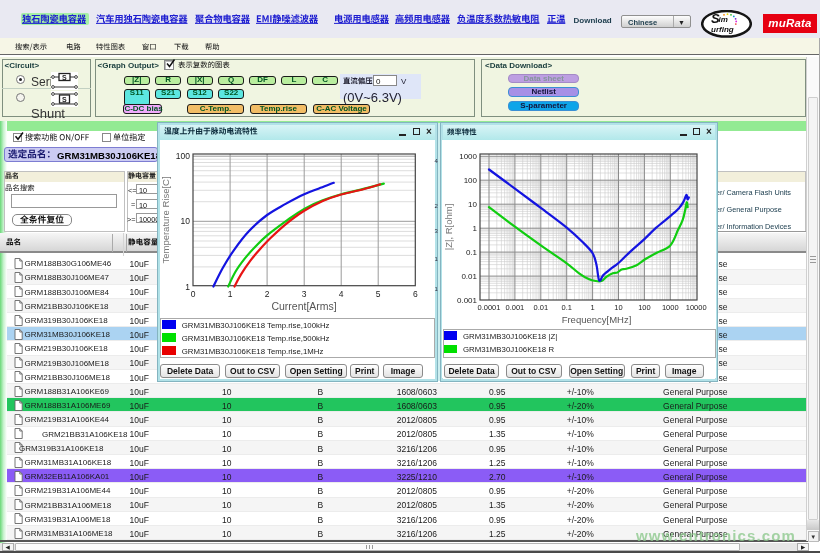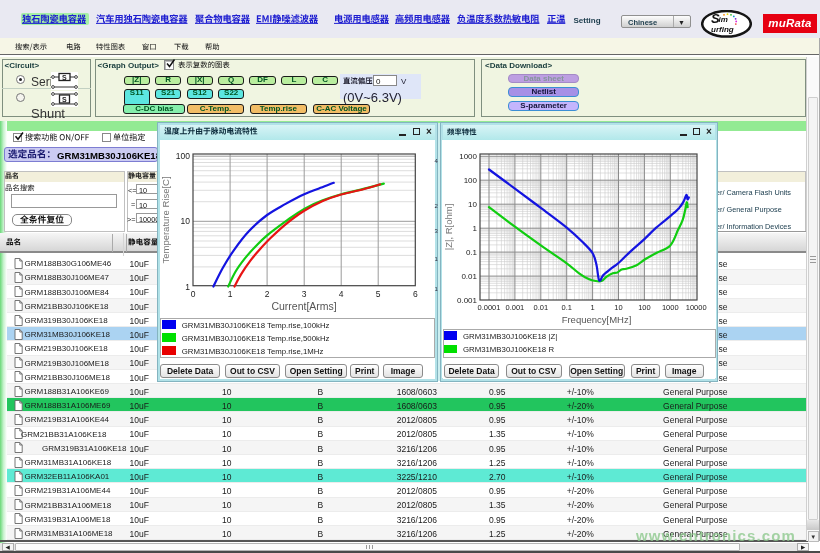--- a/index.html
+++ b/index.html
@@ -107,21 +107,21 @@
         <rect x="0" y="0.7" width="82.4" height="1.0" fill="#1d1dd0"></rect>
       </g>
     </svg>
     <svg class="abs" style="left:547px;top:13.6px;" width="20" height="12" viewBox="0 0 20 12">
       <g transform="translate(0,8.18)">
         <path transform="translate(0.00,0) scale(0.009300,-0.009300)" d="M168 512V65H44V-52H958V65H594V330H879V447H594V668H930V785H78V668H467V65H293V512Z" fill="#1d1dd0"></path>
         <path transform="translate(9.15,0) scale(0.009300,-0.009300)" d="M492 563H762V504H492ZM492 712H762V654H492ZM379 809V407H880V809ZM90 752C153 722 235 675 274 641L343 737C301 770 216 812 155 838ZM28 480C92 451 175 404 215 371L280 468C237 500 152 542 89 566ZM47 3 150 -69C203 28 260 142 306 247L216 319C164 204 95 79 47 3ZM271 43V-60H972V43H914V347H347V43ZM454 43V246H510V43ZM599 43V246H655V43ZM744 43V246H801V43Z" fill="#1d1dd0"></path>
         <rect x="0" y="0.7" width="18.3" height="1.0" fill="#1d1dd0"></rect>
       </g>
     </svg>
-<span class="abs" style="left:573.5px;top:16px;font-size:8px;font-weight:bold;color:#1c3c4c">Setting</span>
+<span class="abs" style="left:573.5px;top:16px;font-size:8px;font-weight:bold;color:#1c3c4c">Download</span>
 <div class="abs" style="left:621px;top:14.5px;width:70px;height:13px;background:linear-gradient(#fdfdfd,#d0d0d0);border:1px solid #909090;border-radius:2px">
   <span class="abs" style="left:6px;top:2.5px;font-size:7.5px;font-weight:bold;color:#1c3c4c">Chinese</span>
   <span class="abs" style="right:16px;top:0;width:1px;height:11px;background:#aaa"></span>
   <span class="abs" style="right:5px;top:3px;font-size:7px;color:#222">▼</span>
 </div>
 <svg class="abs" style="left:701px;top:10px" width="51" height="28" viewBox="0 0 51 28">
   <ellipse cx="25.5" cy="13.8" rx="24.3" ry="12.8" fill="#fff" stroke="#151515" stroke-width="2.5"></ellipse>
   <text x="10" y="13" font-size="13" font-weight="bold" font-style="italic" fill="#111" font-family="Liberation Sans,sans-serif">S</text>
   <text x="17.5" y="11.5" font-size="8" font-weight="bold" font-style="italic" fill="#111" font-family="Liberation Sans,sans-serif">im</text>
   <text x="10" y="21.5" font-size="8" font-weight="bold" font-style="italic" fill="#111" font-family="Liberation Sans,sans-serif">urfing</text>
@@ -223,36 +223,36 @@
     <div class="gbtn" style="left:155px;top:75.5px;width:26.4px;height:9.8px;background:#b9ee9e;line-height:6.5px">R</div>
     <div class="gbtn" style="left:186.5px;top:75.5px;width:26.4px;height:9.8px;background:#b9ee9e;line-height:6.5px">|X|</div>
     <div class="gbtn" style="left:218px;top:75.5px;width:26.4px;height:9.8px;background:#b9ee9e;line-height:6.5px">Q</div>
     <div class="gbtn" style="left:249.3px;top:75.5px;width:26.4px;height:9.8px;background:#b9ee9e;line-height:6.5px">DF</div>
     <div class="gbtn" style="left:280.7px;top:75.5px;width:26.4px;height:9.8px;background:#b9ee9e;line-height:6.5px">L</div>
     <div class="gbtn" style="left:312px;top:75.5px;width:26.4px;height:9.8px;background:#b9ee9e;line-height:6.5px">C</div>
     <div class="gbtn" style="left:123.5px;top:89px;width:26.4px;height:17px;background:#5ce6e0;line-height:6.5px">S11</div>
     <div class="gbtn" style="left:155px;top:89px;width:26.4px;height:9.8px;background:#5ce6e0;line-height:6.5px">S21</div>
     <div class="gbtn" style="left:186.5px;top:89px;width:26.4px;height:9.8px;background:#5ce6e0;line-height:6.5px">S12</div>
     <div class="gbtn" style="left:218px;top:89px;width:26.4px;height:9.8px;background:#5ce6e0;line-height:6.5px">S22</div>
-    <div class="gbtn" style="left:123.4px;top:103.5px;width:62px;height:10.2px;background:#86efac;line-height:7px">C-DC bias</div>
+    <div class="gbtn" style="left:123.4px;top:103.5px;width:39px;height:10.2px;background:#f0abfc;line-height:7px">C-DC bias</div>
     <div class="gbtn" style="left:186.7px;top:103.5px;width:57.7px;height:10.2px;background:#f2bd66;line-height:7px">C-Temp.</div>
     <div class="gbtn" style="left:249.5px;top:103.5px;width:57.5px;height:10.2px;background:#f2bd66;line-height:7px">Temp.rise</div>
     <div class="gbtn" style="left:313px;top:103.5px;width:57px;height:10.2px;background:#f2bd66;line-height:7px">C-AC Voltage</div>
 
 <div class="abs" style="left:340px;top:74px;width:81px;height:25px;background:#dfe6f8"></div>
 <div class="abs" style="left:373px;top:75px;width:24px;height:11px;background:#fff;border:1px solid #888"></div>
 <span class="abs" style="left:376px;top:76.5px;font-size:8px;color:#111">0</span>
 <span class="abs" style="left:401px;top:76.5px;font-size:8px;color:#223">V</span>
 <span class="abs" style="left:343px;top:89.5px;font-size:13px;color:#223">(0V~6.3V)</span>
 
 <div class="abs" style="left:481px;top:58.5px;width:325px;height:58px;border:1px solid #7f8f7f"></div>
 <span class="abs plabel" style="left:485px;top:60.5px">&lt;Data Download&gt;</span>
 <div class="abs" style="left:508.4px;top:73.8px;width:70.5px;height:9.5px;background:#bd9fe2;border:1.2px solid #a48ac6;border-radius:4px;font-size:8px;font-weight:bold;color:#85969b;text-align:center;line-height:7px">Data sheet</div>
 <div class="abs" style="left:508.4px;top:87.4px;width:70.5px;height:10px;background:#a690e6;border:1.4px solid #3b8fd4;border-radius:4px;font-size:8px;font-weight:bold;color:#14143a;text-align:center;line-height:7.5px">Netlist</div>
-<div class="abs" style="left:508.4px;top:100.8px;width:70.5px;height:10px;background:#c4b5fd;border:1.4px solid #3b8fd4;border-radius:4px;font-size:8px;font-weight:bold;color:#14143a;text-align:center;line-height:7.5px">S-parameter</div>
+<div class="abs" style="left:508.4px;top:100.8px;width:70.5px;height:10px;background:#0ea5e9;border:1.4px solid #3b8fd4;border-radius:4px;font-size:8px;font-weight:bold;color:#14143a;text-align:center;line-height:7.5px">S-parameter</div>
 
 <div class="abs" style="left:0;top:121px;width:806px;height:10px;background:#93ea93"></div>
 <div class="abs" style="left:0;top:130.5px;width:808px;height:410px;background:#fff"></div>
 <div class="abs" style="left:0;top:121px;width:7px;height:430px;background:linear-gradient(90deg,#6ad878,#c6f2cc,#ffffff)"></div>
 <div class="abs" style="left:808px;top:131px;width:1px;height:409px;background:#999"></div>
 
 <div class="abs" style="left:13px;top:132.5px;width:9px;height:9px;background:#fff;border:1px solid #888"></div>
 <svg class="abs" style="left:13px;top:130px" width="12" height="12" viewBox="0 0 12 12">
       <path d="M2.5 6.2 L5 9.2 L10 2.5" fill="none" stroke="#111" stroke-width="1.5"></path>
     </svg>
@@ -464,35 +464,35 @@
       <span style="left:389.7px">2012/0805</span>
       <span style="left:482px">0.95</span>
       <span style="left:559.7px">+/-10%</span>
       <span style="left:656.1px">General Purpose</span>
     </div>
     <div class="trow" style="top:426.6px;background:#ffffff">
       <svg class="doc" style="left:7px" width="9" height="11" viewBox="0 0 9 11">
         <path d="M1 0.5 H5.8 L8.2 3 V10.5 H1 Z" fill="#fff" stroke="#666" stroke-width="0.9"></path>
         <path d="M5.8 0.5 V3 H8.2" fill="none" stroke="#666" stroke-width="0.9"></path>
       </svg>
-      <span class="pn" style="left:14px">GRM21BB31A106KE18</span>
+      <span class="pn" style="left:35px">GRM21BB31A106KE18</span>
       <span style="left:122.5px">10uF</span>
       <span style="left:215px">10</span>
       <span style="left:310.5px">B</span>
       <span style="left:389.7px">2012/0805</span>
       <span style="left:482px">1.35</span>
       <span style="left:559.7px">+/-10%</span>
       <span style="left:656.1px">General Purpose</span>
     </div>
     <div class="trow" style="top:440.8px;background:#f5f5f5">
       <svg class="doc" style="left:7px" width="9" height="11" viewBox="0 0 9 11">
         <path d="M1 0.5 H5.8 L8.2 3 V10.5 H1 Z" fill="#fff" stroke="#666" stroke-width="0.9"></path>
         <path d="M5.8 0.5 V3 H8.2" fill="none" stroke="#666" stroke-width="0.9"></path>
       </svg>
-      <span class="pn" style="left:35px">GRM319B31A106KE18</span>
+      <span class="pn" style="left:12px">GRM319B31A106KE18</span>
       <span style="left:122.5px">10uF</span>
       <span style="left:215px">10</span>
       <span style="left:310.5px">B</span>
       <span style="left:389.7px">3216/1206</span>
       <span style="left:482px">0.95</span>
       <span style="left:559.7px">+/-10%</span>
       <span style="left:656.1px">General Purpose</span>
     </div>
     <div class="trow" style="top:455.0px;background:#ffffff">
       <svg class="doc" style="left:7px" width="9" height="11" viewBox="0 0 9 11">
@@ -501,21 +501,21 @@
       </svg>
       <span class="pn" style="left:17.5px">GRM31MB31A106KE18</span>
       <span style="left:122.5px">10uF</span>
       <span style="left:215px">10</span>
       <span style="left:310.5px">B</span>
       <span style="left:389.7px">3216/1206</span>
       <span style="left:482px">1.25</span>
       <span style="left:559.7px">+/-10%</span>
       <span style="left:656.1px">General Purpose</span>
     </div>
-    <div class="trow" style="top:469.2px;background:#5eead4">
+    <div class="trow" style="top:469.2px;background:#8b5cf6">
       <svg class="doc" style="left:7px" width="9" height="11" viewBox="0 0 9 11">
         <path d="M1 0.5 H5.8 L8.2 3 V10.5 H1 Z" fill="#fff" stroke="#666" stroke-width="0.9"></path>
         <path d="M5.8 0.5 V3 H8.2" fill="none" stroke="#666" stroke-width="0.9"></path>
       </svg>
       <span class="pn" style="left:17.5px">GRM32EB11A106KA01</span>
       <span style="left:122.5px">10uF</span>
       <span style="left:215px">10</span>
       <span style="left:310.5px">B</span>
       <span style="left:389.7px">3225/1210</span>
       <span style="left:482px">2.70</span>

